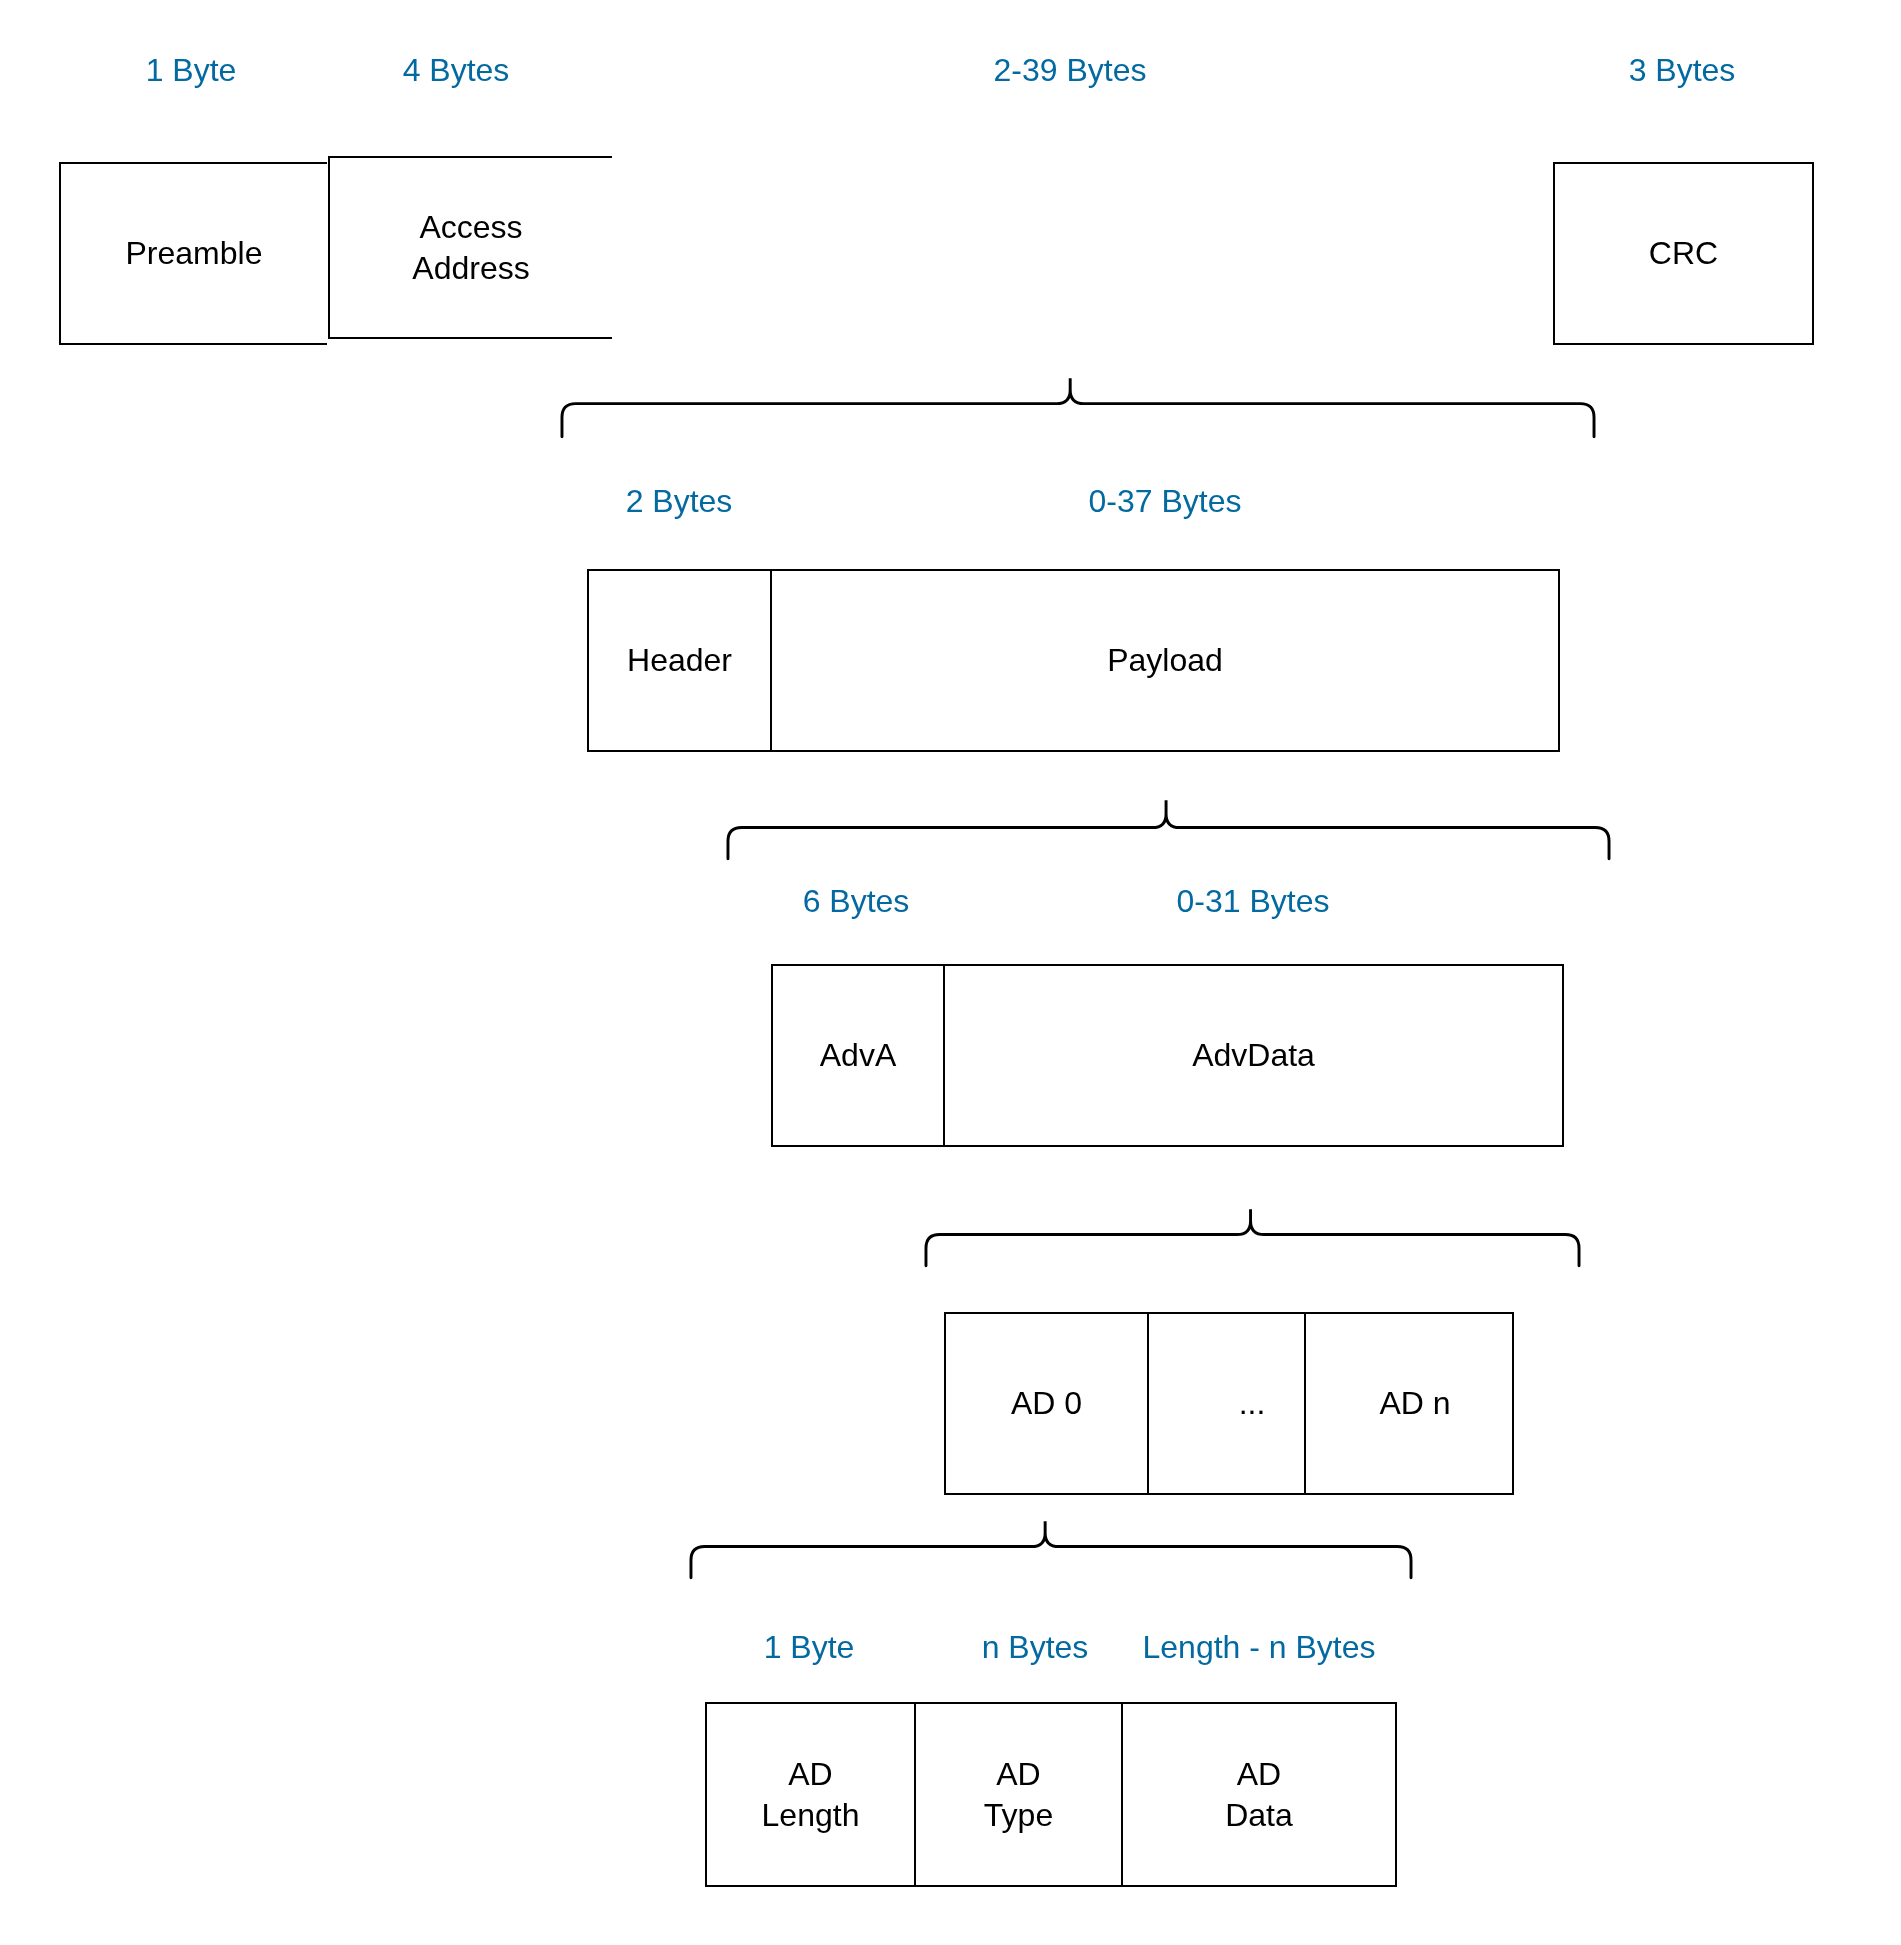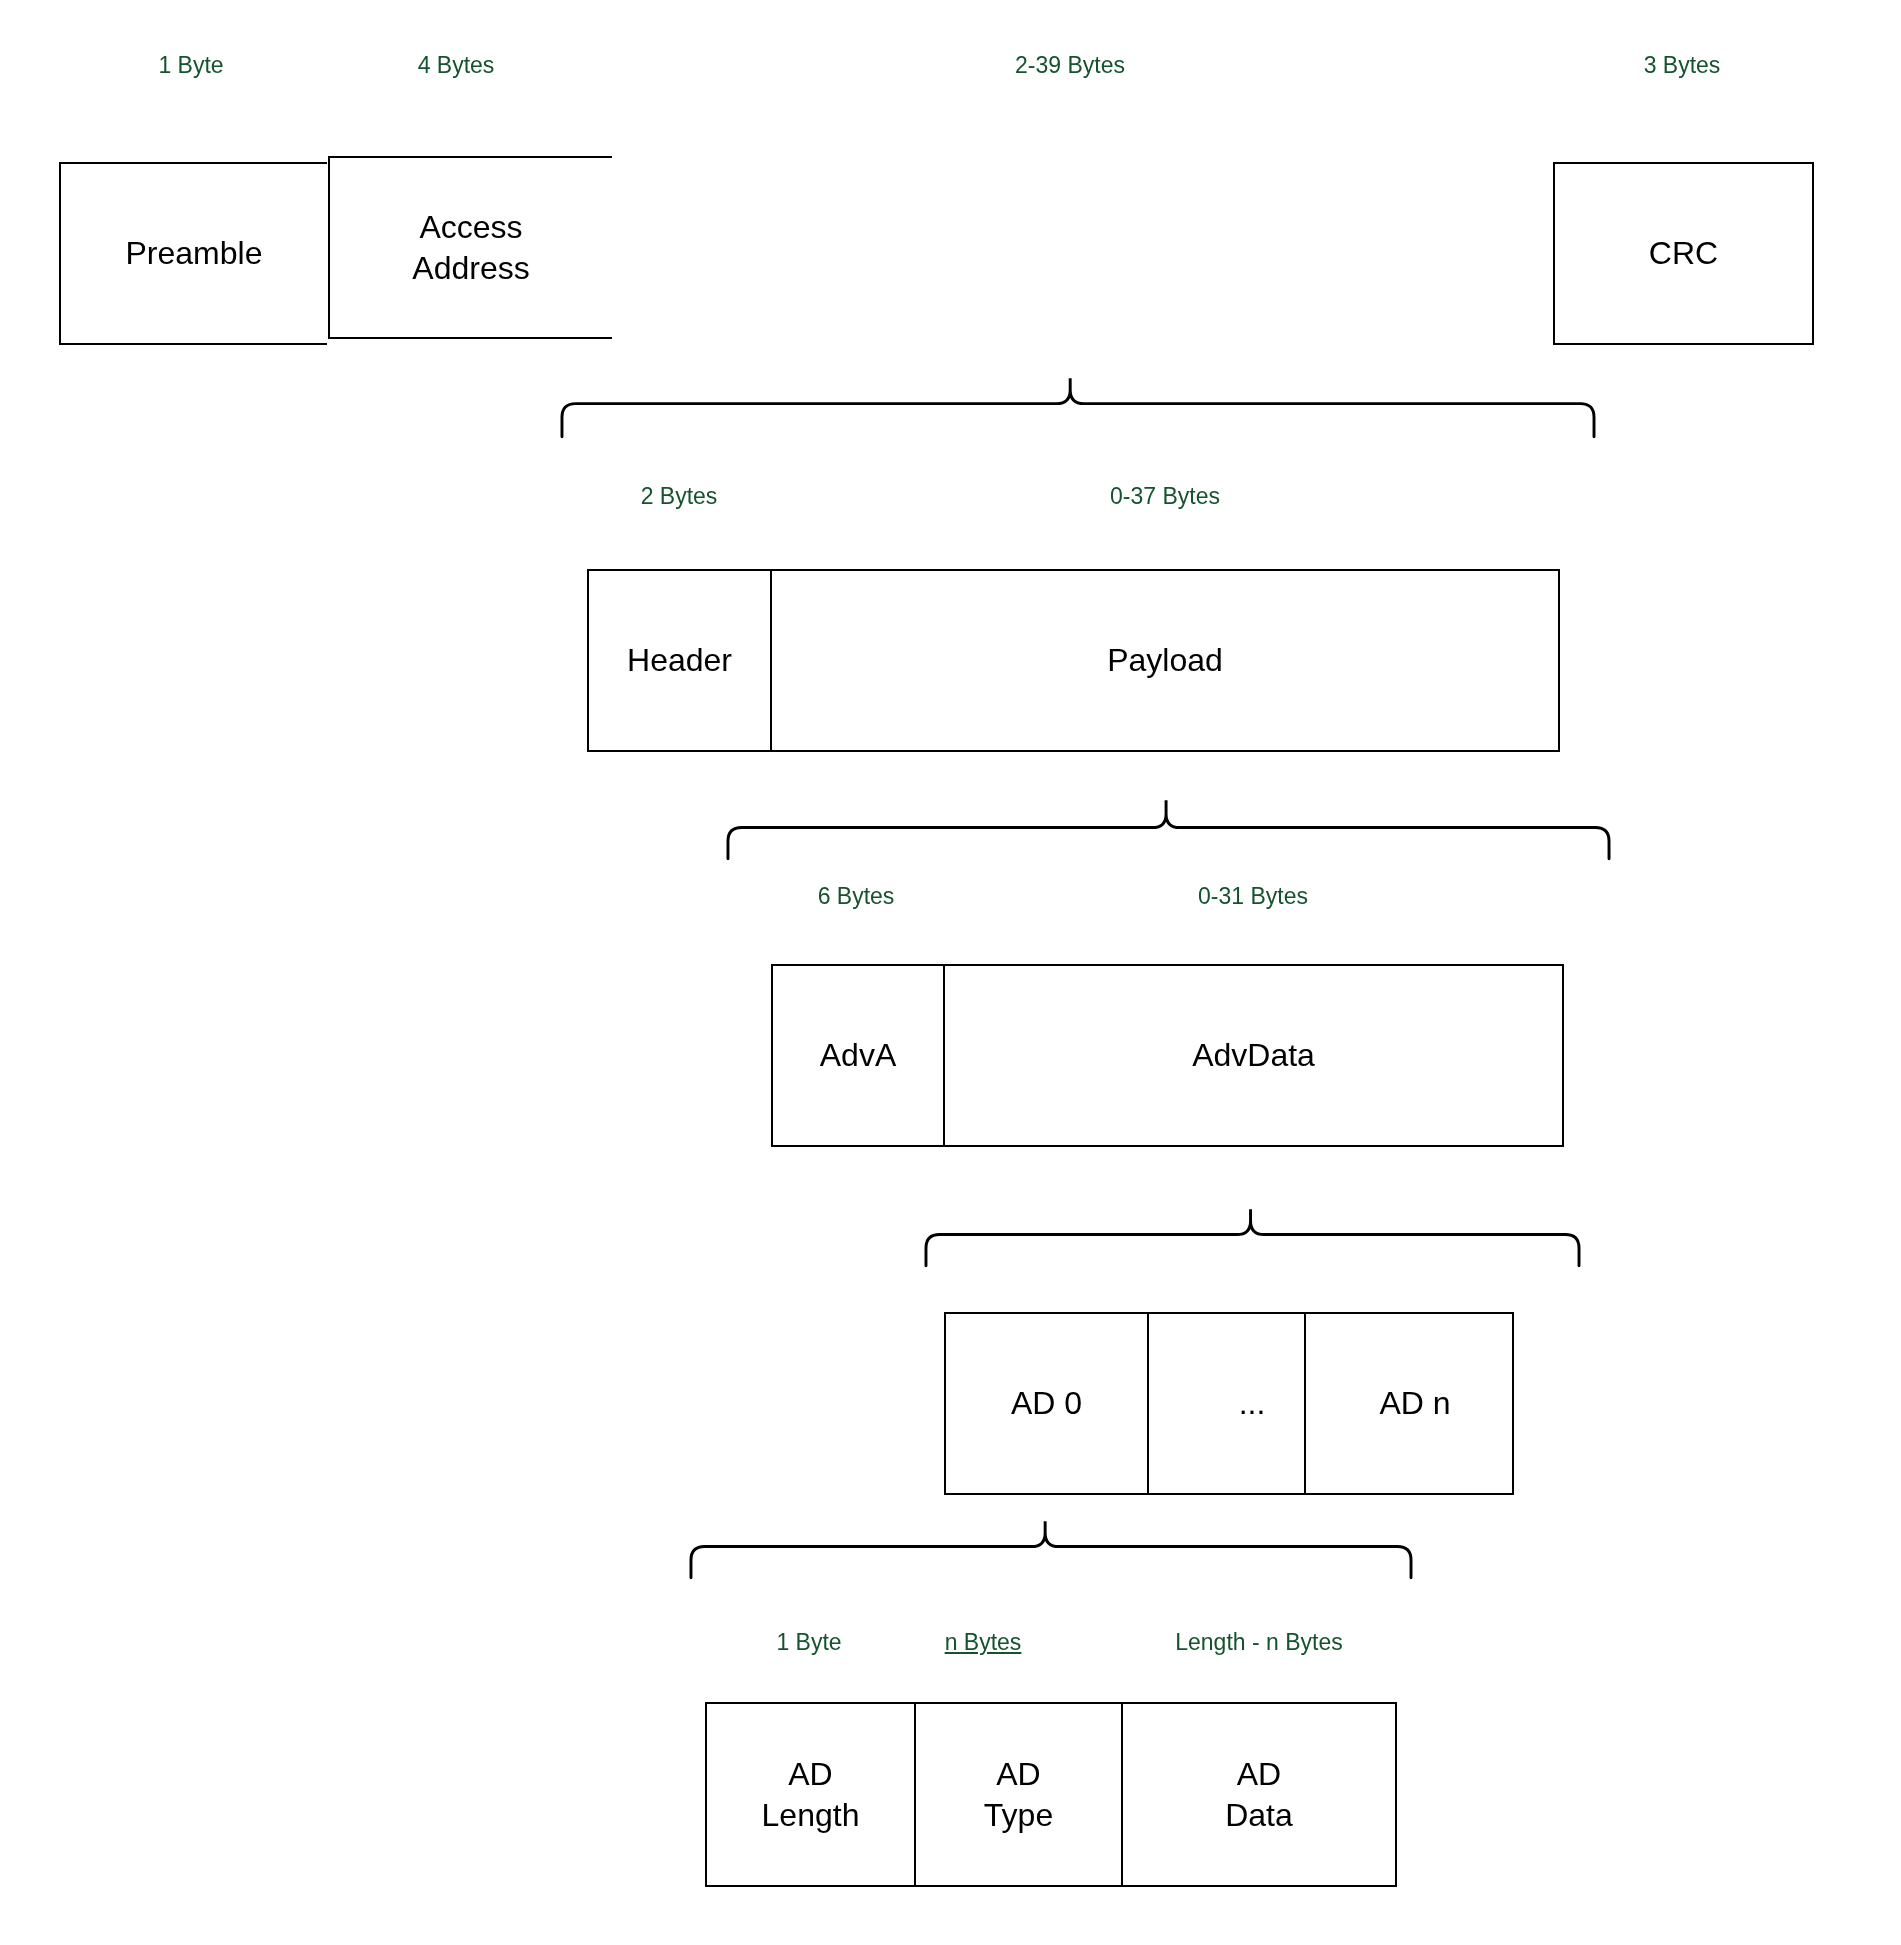--- a/index.html
+++ b/index.html
@@ -13,26 +13,26 @@
   }
   #stage {
     position: relative;
     width: 1902px;
     height: 1946px;
     background: #ffffff;
     overflow: hidden;
   }
   .size-label {
     position: absolute;
-    font-size: 23px;
+    font-size: 32px;
     line-height: 1;
     text-align: center;
     white-space: nowrap;
     transform: translateX(-50%);
-    color: #14532d;
+    color: #0369a1;
   }
   .field-box {
     position: absolute;
     box-sizing: border-box;
     border: 2.9px solid #000000;
     background: #ffffff;
     display: flex;
     align-items: center;
     justify-content: center;
     text-align: center;
@@ -127,21 +127,21 @@
   </div>
 
   <div class="brace" style="left:690px; top:1521px; width:722px; height:57px;">
     <svg width="722" height="57" viewBox="0 0 740 58" fill="none" xmlns="http://www.w3.org/2000/svg">
       <path d="M 1 58 L 1 40 Q 1 26 15 26 L 350 26 Q 364 26 364 12 L 364 0
                L 364 12 Q 364 26 378 26 L 725 26 Q 739 26 739 40 L 739 58" stroke="#000000" stroke-width="3" fill="none" stroke-linecap="round"></path>
     </svg>
   </div>
 
   <div class="size-label" style="left:809px; top:1631px;">1 Byte</div>
-  <div class="size-label" style="left:983px; top:1631px;text-decoration:underline;">n Bytes</div>
+  <div class="size-label" style="left:1035px; top:1631px;">n Bytes</div>
   <div class="size-label" style="left:1259px; top:1631px;">Length - n Bytes</div>
 
   <div class="field-box has-right-sib" style="left:705px; top:1702px; width:209px; height:185px;">
     <span class="cell-text">AD<br>Length</span>
   </div>
   <div class="field-box has-right-sib" style="left:914px; top:1702px; width:207px; height:185px;">
     <span class="cell-text">AD<br>Type</span>
   </div>
   <div class="field-box" style="left:1121px; top:1702px; width:276px; height:185px;">
     <span class="cell-text">AD<br>Data</span>

